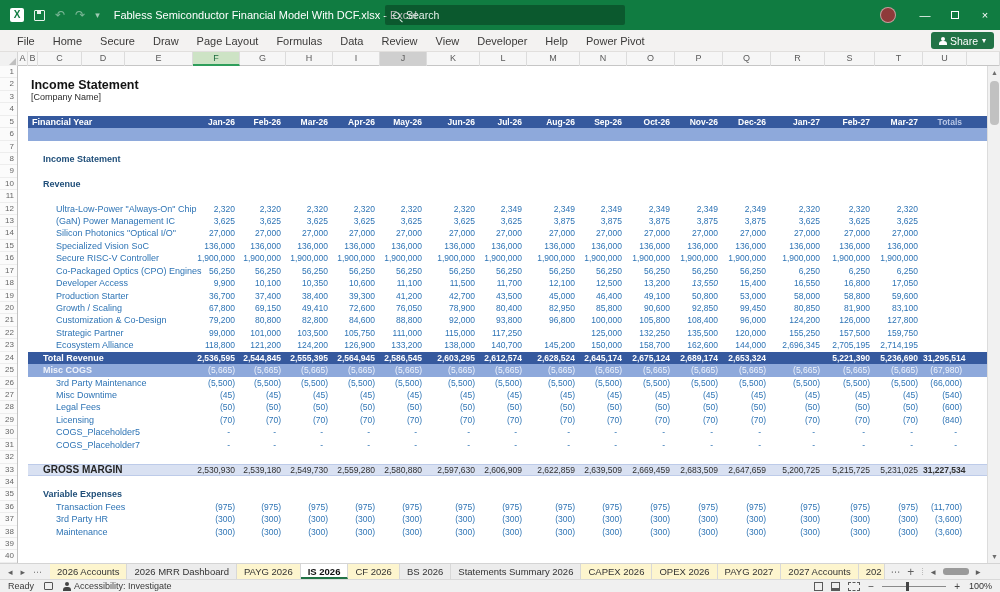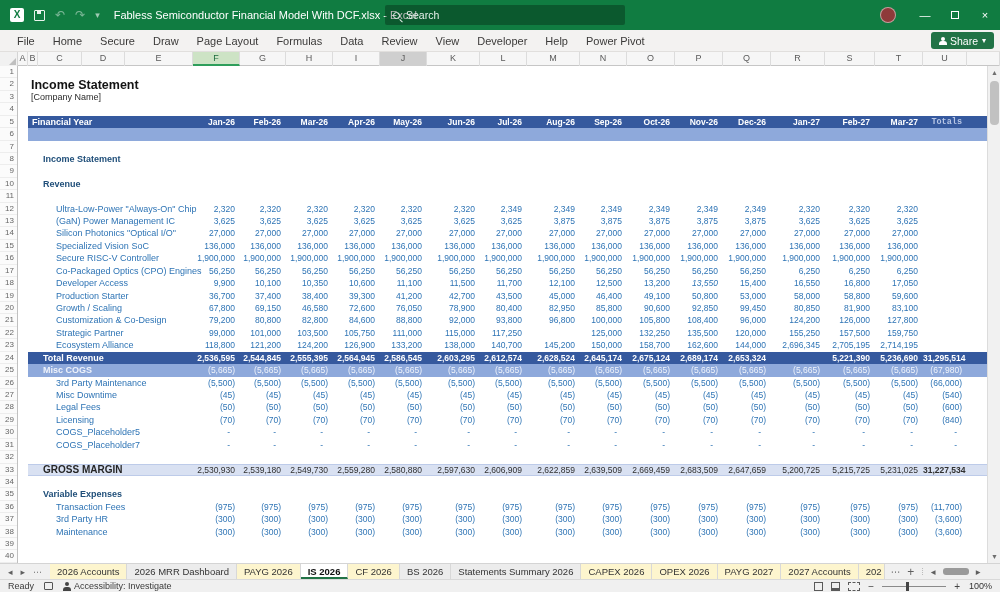--- a/index.html
+++ b/index.html
@@ -55,21 +55,21 @@
   .lab { position:relative; width:175px; flex:0 0 auto; white-space:nowrap; overflow:visible; z-index:1; }
   .lab span { position:absolute; top:0; line-height:12.4px; }
   .c, .t { position:relative; z-index:1; flex:0 0 auto; text-align:right; font-size:8.5px; line-height:12.4px; padding-right:5px; color:var(--text-blue,#2E74B5); overflow:hidden; white-space:nowrap; }
   .r.item .lab span { left:38px; font-size:9px; color:var(--text-blue,#2E74B5); }
   .r.sec .lab span  { left:25px; font-size:9px; font-weight:bold; color:var(--text-navy,#1F4E79); }
   .r.sec2 .lab span { left:27px; font-size:9px; font-weight:bold; color:var(--text-navy,#1F4E79); }
   .r.title .lab span { left:13px; font-size:12.5px; font-weight:bold; color:#141414; top:1px; }
   .r.subtitle .lab span { left:13px; font-size:9px; color:#2b2b2b; }
   .r.fy .lab span { left:14px; font-size:9px; font-weight:bold; color:#fff; }
   .r.fy .c { color:#fff; font-weight:bold; }
-  .r.fy .t { color:#b9c7e6; font-weight:bold;font-family:Liberation Mono, monospace; }
+  .r.fy .t { color:#b9c7e6; font-weight:bold; }
   .r.tdark .lab span { left:25px; font-size:9px; font-weight:bold; color:#fff; }
   .r.tdark .c, .r.tdark .t { color:#fff; font-weight:bold; }
   .r.cogs .lab span { left:25px; font-size:9px; font-weight:bold; color:#eef2fa; }
   .r.cogs .c, .r.cogs .t { color:#f0f4fb; }
   .r.gross .lab span { left:25px; font-size:10px; font-weight:bold; color:#262626; }
   .r.gross .c, .r.gross .t { color:#303030; }
   .r.gross .t { font-weight:bold; }
   .dash { padding-right:10px; }
 
   
@@ -441,21 +441,21 @@
           <div class="c" style="width: 50px;">58,800</div>
           <div class="c" style="width: 48px;">59,600</div>
           <div class="t" style="width: 44px;"></div>
         </div>
         <div class="r item" style="height: 12.425px;">
           <div class="lab">
             <span>Growth / Scaling</span>
           </div>
           <div class="c" style="width: 47px;">67,800</div>
           <div class="c" style="width: 46px;">69,150</div>
-          <div class="c" style="width: 47px;">46,580</div>
+          <div class="c" style="width: 47px;">49,410</div>
           <div class="c" style="width: 47px;">72,600</div>
           <div class="c" style="width: 47px;">76,050</div>
           <div class="c" style="width: 53px;">78,900</div>
           <div class="c" style="width: 47px;">80,400</div>
           <div class="c" style="width: 53px;">82,950</div>
           <div class="c" style="width: 47px;">85,800</div>
           <div class="c" style="width: 48px;">90,600</div>
           <div class="c" style="width: 48px;">92,850</div>
           <div class="c" style="width: 48px;">99,450</div>
           <div class="c" style="width: 54px;">80,850</div>

